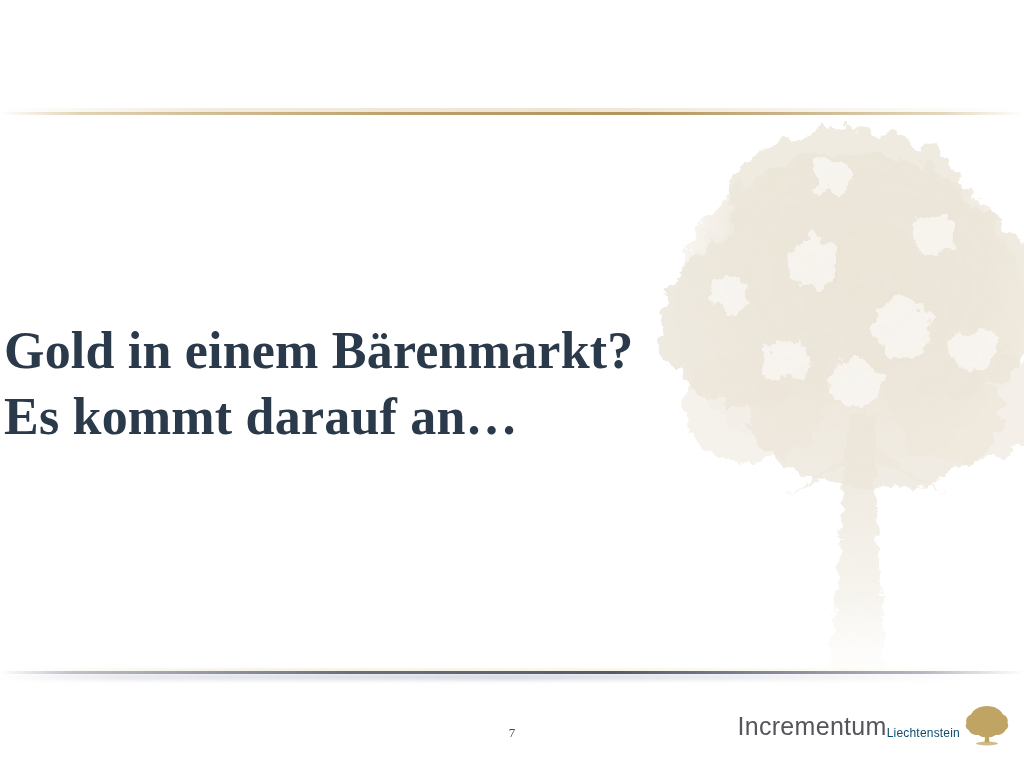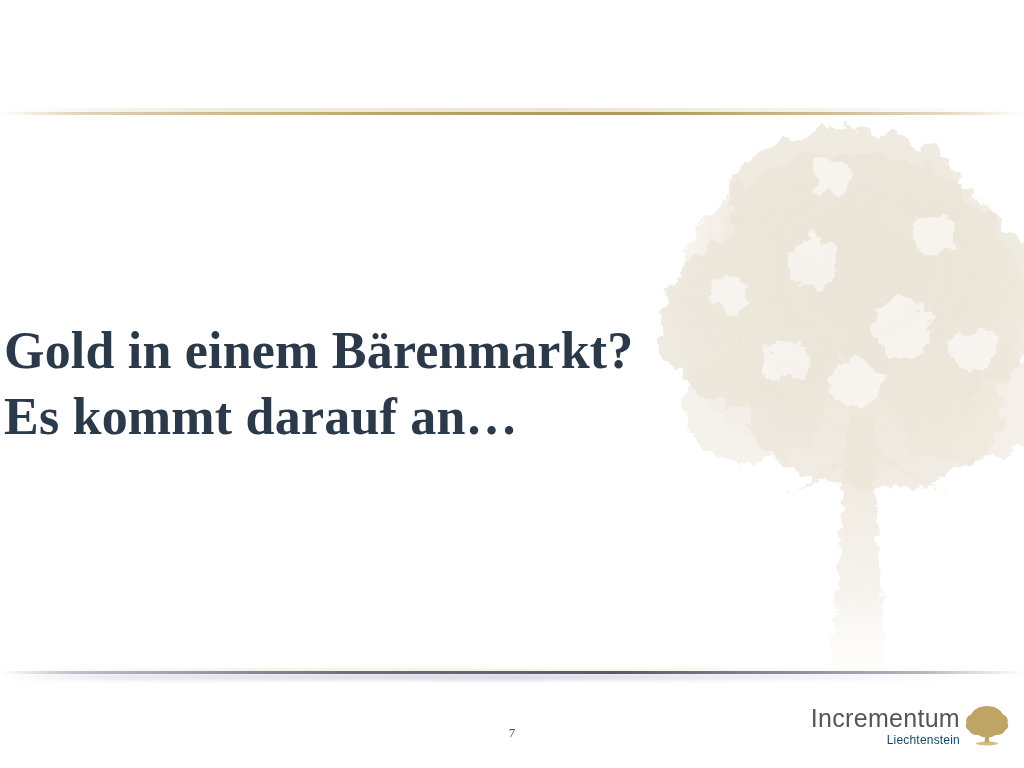--- a/index.html
+++ b/index.html
@@ -153,21 +153,21 @@
     position: absolute;
     right: 14px;
     top: 702px;
     height: 48px;
     display: flex;
     align-items: center;
     z-index: 6;
   }
   .logo-text {
     display: flex;
-    flex-direction: column;
+    flex-direction: row;
     align-items: flex-end;
     margin-right: 4px;
   }
   .logo-name {
     font-family: "Liberation Sans", sans-serif;
     font-size: 25px;
     font-weight: 400;
     letter-spacing: 0.3px;
     color: #56565a;
     line-height: 27px;

